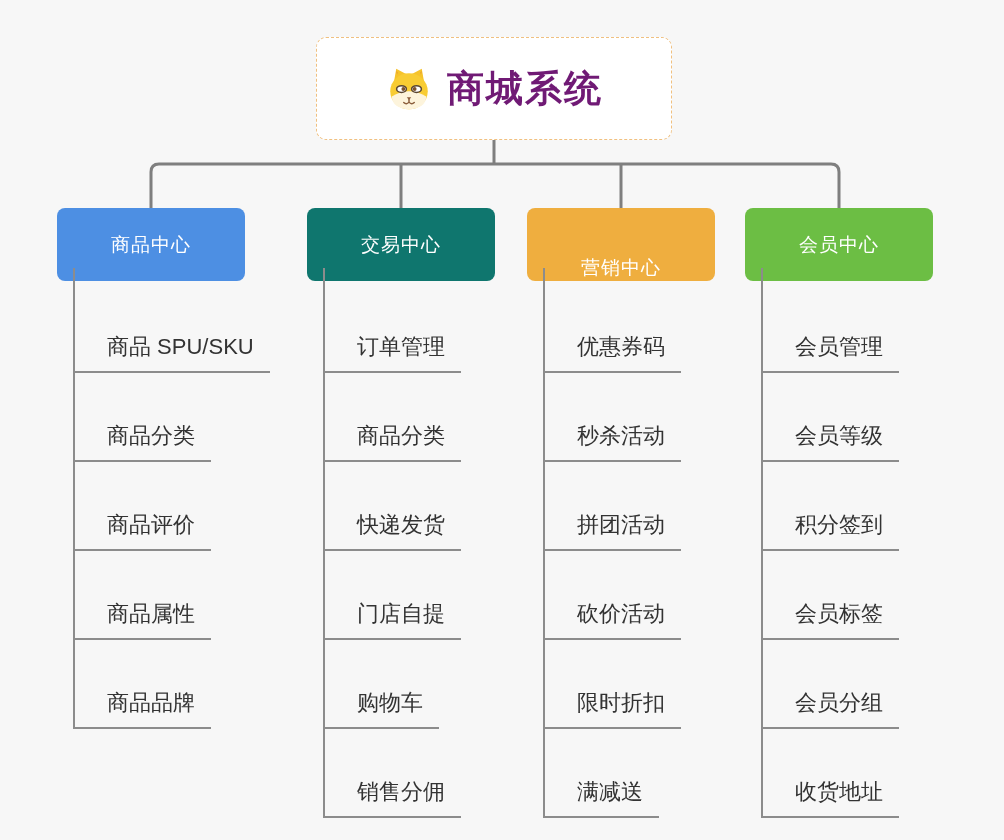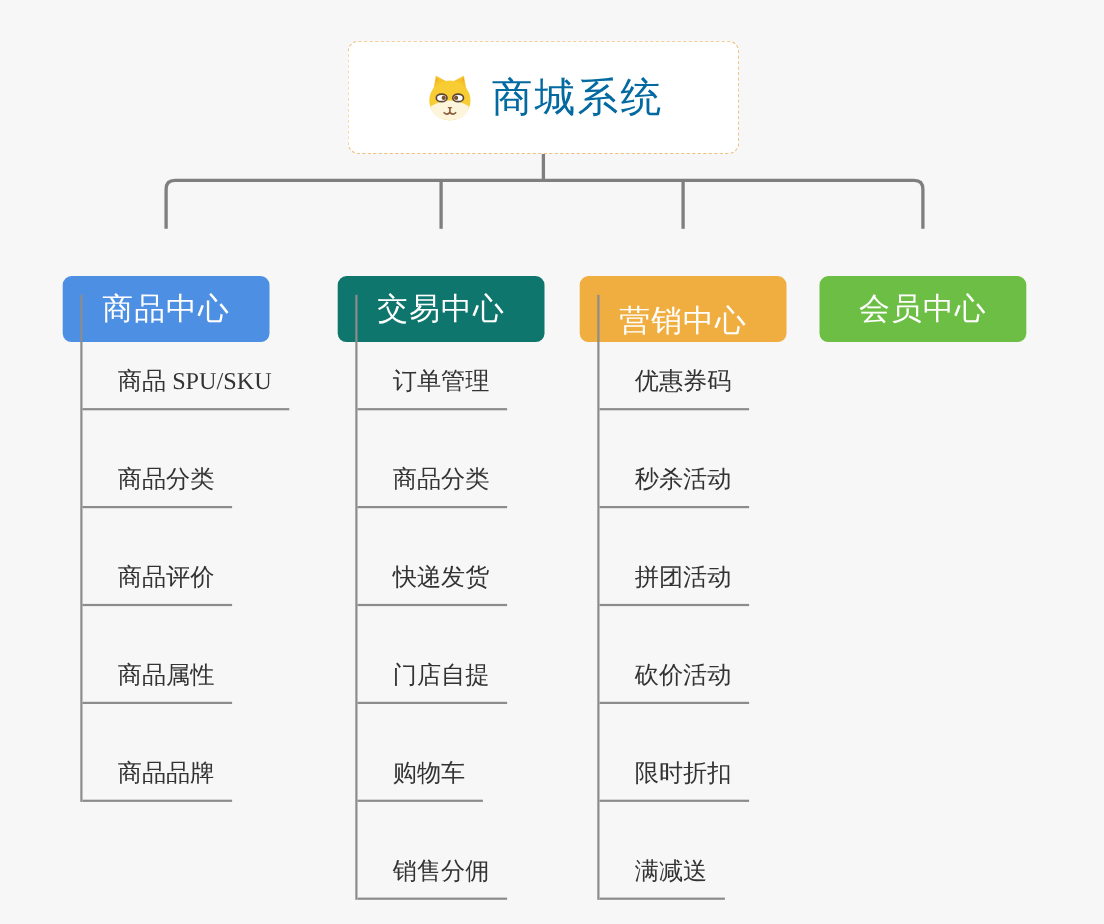--- a/index.html
+++ b/index.html
@@ -21,41 +21,40 @@
     border: 1px dashed #F0C080;
     border-radius: 10px;
     display: flex;
     align-items: center;
     justify-content: center;
     gap: 14px;
   }
   .root-title {
     font-size: 37px;
     letter-spacing: 2px;
-    color: #0369a1;
-    font-weight: 400;
+    color: #701a75;
+    font-weight: 700;
   }
   .root-icon { width: 48px; height: 48px; display: block; }
 
   
   .connectors { position: absolute; inset: 0; width: 1004px; height: 840px; }
 
   
   .branch-box {
     position: absolute;
     top: 208px;
-    width: 188px; height: 60px;
+    width: 188px; height: 73px;
     border-radius: 8px;
     display: flex;
     align-items: center;
     justify-content: center;
     color: #FFFFFF;
-    font-size: 28px;
+    font-size: 19px;
     letter-spacing: 1px;
-    margin-top: 43px;
   }
   .branch-box.b0 { left: 57px;  }
   .branch-box.b1 { left: 307px; }
   .branch-box.b2 { left: 527px; }
   .branch-box.b3 { left: 745px; }
 
   
   .column {
     position: absolute;
     top: 268px;
@@ -64,21 +63,21 @@
   .column.c0 { left: 73px;  }
   .column.c1 { left: 323px; }
   .column.c2 { left: 543px; }
   .column.c3 { left: 761px; }
 
   .child {
     height: 89px;
     display: flex;
     align-items: flex-end;
   }
-  .child:first-child { height: 105px; font-family: Liberation Serif, serif; }
+  .child:first-child { height: 105px; }
   .child-label {
     display: inline-block;
     border-bottom: 2px solid #8C8C8C;
     padding: 0 16px 9px 32px;
     font-size: 22px;
     color: #333333;
     white-space: nowrap;
   }
 </style>
 </head>
@@ -179,14 +178,34 @@
         <span class="child-label">砍价活动</span>
       </div>
     <div class="child">
         <span class="child-label">限时折扣</span>
       </div>
     <div class="child">
         <span class="child-label">满减送</span>
       </div>
   </div>
 
+  <div class="column c3">
+    <div class="child">
+        <span class="child-label">会员管理</span>
+      </div>
+    <div class="child">
+        <span class="child-label">会员等级</span>
+      </div>
+    <div class="child">
+        <span class="child-label">积分签到</span>
+      </div>
+    <div class="child">
+        <span class="child-label">会员标签</span>
+      </div>
+    <div class="child">
+        <span class="child-label">会员分组</span>
+      </div>
+    <div class="child">
+        <span class="child-label">收货地址</span>
+      </div>
+  </div>
 
 </div>
 
 </body></html>

